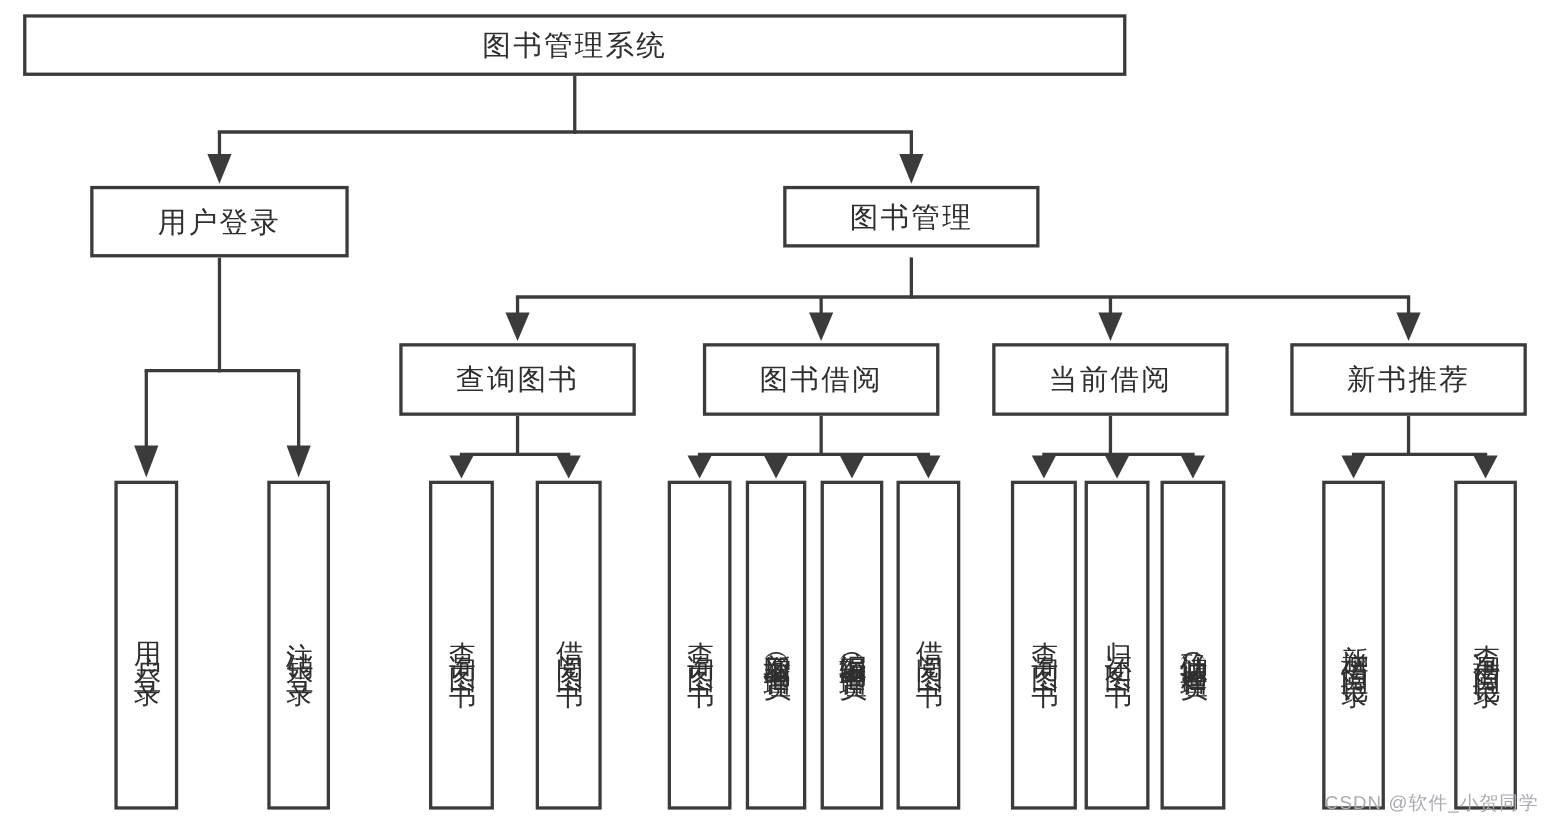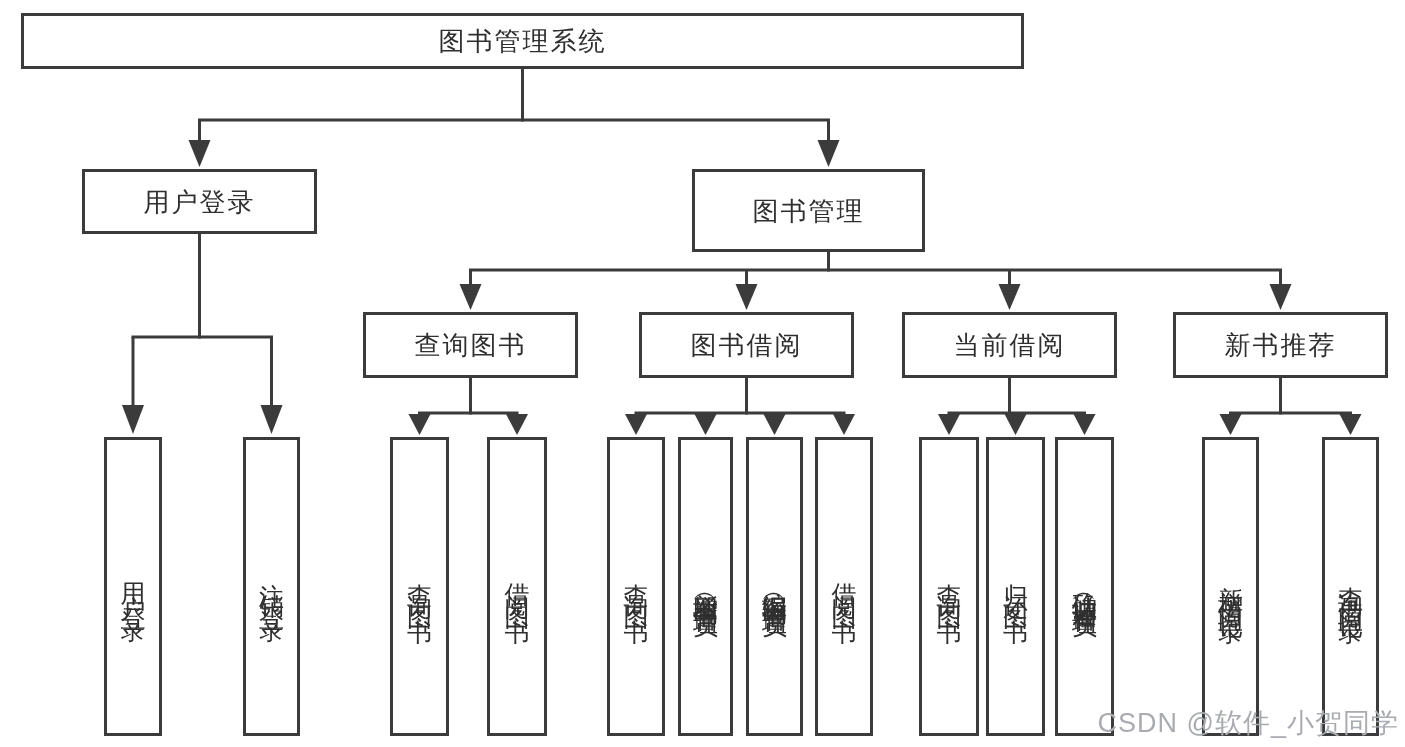--- a/index.html
+++ b/index.html
@@ -30,21 +30,21 @@
   .node.v span{
     writing-mode:vertical-rl;
     text-orientation:mixed;
     font-size:25px;
     letter-spacing:8px;
     white-space:normal;
   }
   .watermark{
     position:absolute;
     right:6px;bottom:6px;
-    font-size:27px;
+    font-size:17px;
     letter-spacing:1px;
     color:var(--wm,#a9abb0);
     z-index:5;
   }
 </style>
 </head>
 <body>
 
 <div class="canvas">
 
@@ -99,21 +99,21 @@
     <polygon points="1339.5,414 1361.5,414 1350.5,435"></polygon>
   </svg>
 
   <div class="node h" style="left:21px;top:13px;width:1003px;height:56px">
     <span>图书管理系统</span>
   </div>
 
   <div class="node h" style="left:82px;top:169px;width:235px;height:65px">
     <span>用户登录</span>
   </div>
-  <div class="node h" style="left:692px;top:169px;width:233px;height:83px">
+  <div class="node h" style="left:712px;top:169px;width:233px;height:56px">
     <span>图书管理</span>
   </div>
 
   <div class="node h" style="left:363px;top:312px;width:215px;height:66px">
     <span>查询图书</span>
   </div>
   <div class="node h" style="left:639px;top:312px;width:215px;height:66px">
     <span>图书借阅</span>
   </div>
   <div class="node h" style="left:902px;top:312px;width:215px;height:66px">

